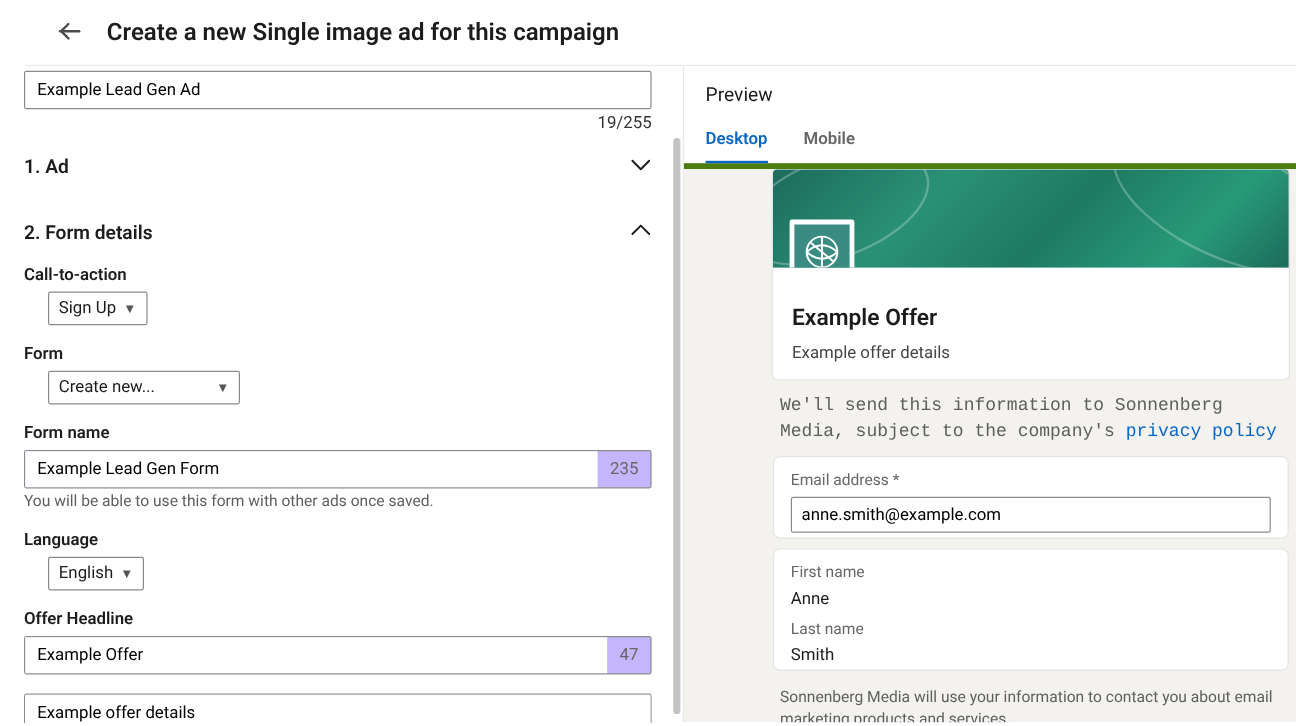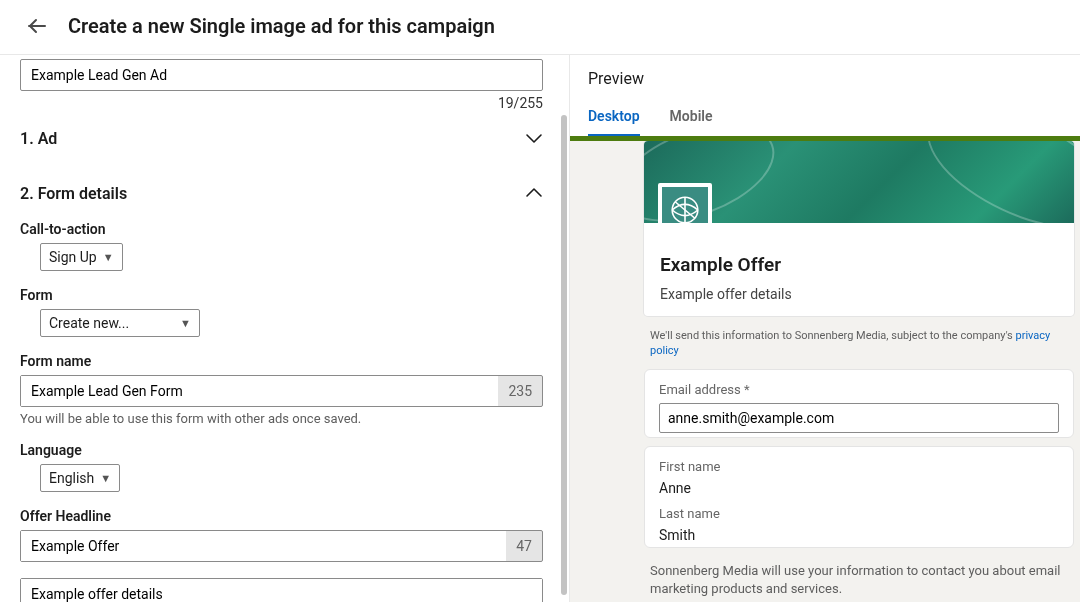--- a/index.html
+++ b/index.html
@@ -12,20 +12,21 @@
     overflow: hidden;
   }
 
   
   .header {
     display: flex;
     align-items: center;
     gap: 20px;
     padding: 14px 24px 16px 24px;
     border-bottom: 1px solid #e8e8e8;
+    margin-left: 21px;
   }
   .back-arrow svg { width: 24px; height: 24px; display:block; }
   .header-title { font-size: 20px; font-weight: 600; }
 
   .body-split {
     display: flex;
     height: calc(605px - 58px);
   }
 
   
@@ -93,21 +94,21 @@
   }
   .select-like .caret { font-size:11px; color:#555; }
 
   .select-form { width: 160px; justify-content: space-between; }
 
   .text-input-counter {
     display:flex;
     align-items:center;
     border: 1px solid #8a8a8a;
     border-radius: 2px;
-    background:#e5e5e5;
+    background:#c4b5fd;
   }
   .text-input-counter input {
     flex:1;
     border:none;
     outline:none;
     padding:7px 10px;
     font-size:14px;
     font-family:inherit;
   }
   .text-input-counter .inline-counter {
@@ -221,24 +222,25 @@
     padding: 30px 16px 14px 16px;
   }
   .offer-headline { font-size:19px; font-weight:600; margin-bottom:10px; }
   .offer-detail { font-size:14px; color:#444; }
 
   .preview-form-section {
     width:430px;
     padding: 12px 0 0 0;
   }
   .priv-line {
-    font-size:11px;
+    font-size:15px;
     color:#5e5e5e;
     padding: 0 6px 10px 6px;
     line-height:1.4;
+    font-family:Liberation Mono, monospace;
   }
   .priv-line a { color:#0a66c2; text-decoration:none; }
 
   .form-card {
     background:#fff;
     border:1px solid #e4e4e4;
     border-radius:6px;
     padding:12px 14px 4px 14px;
     margin-bottom:8px;
   }

